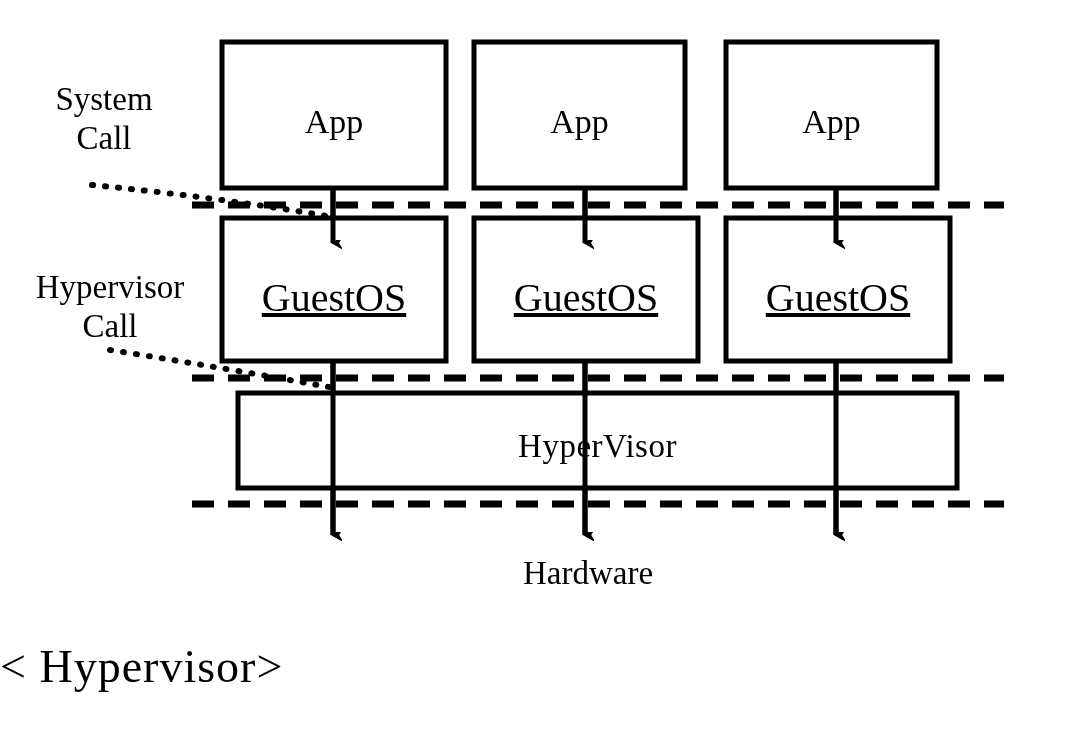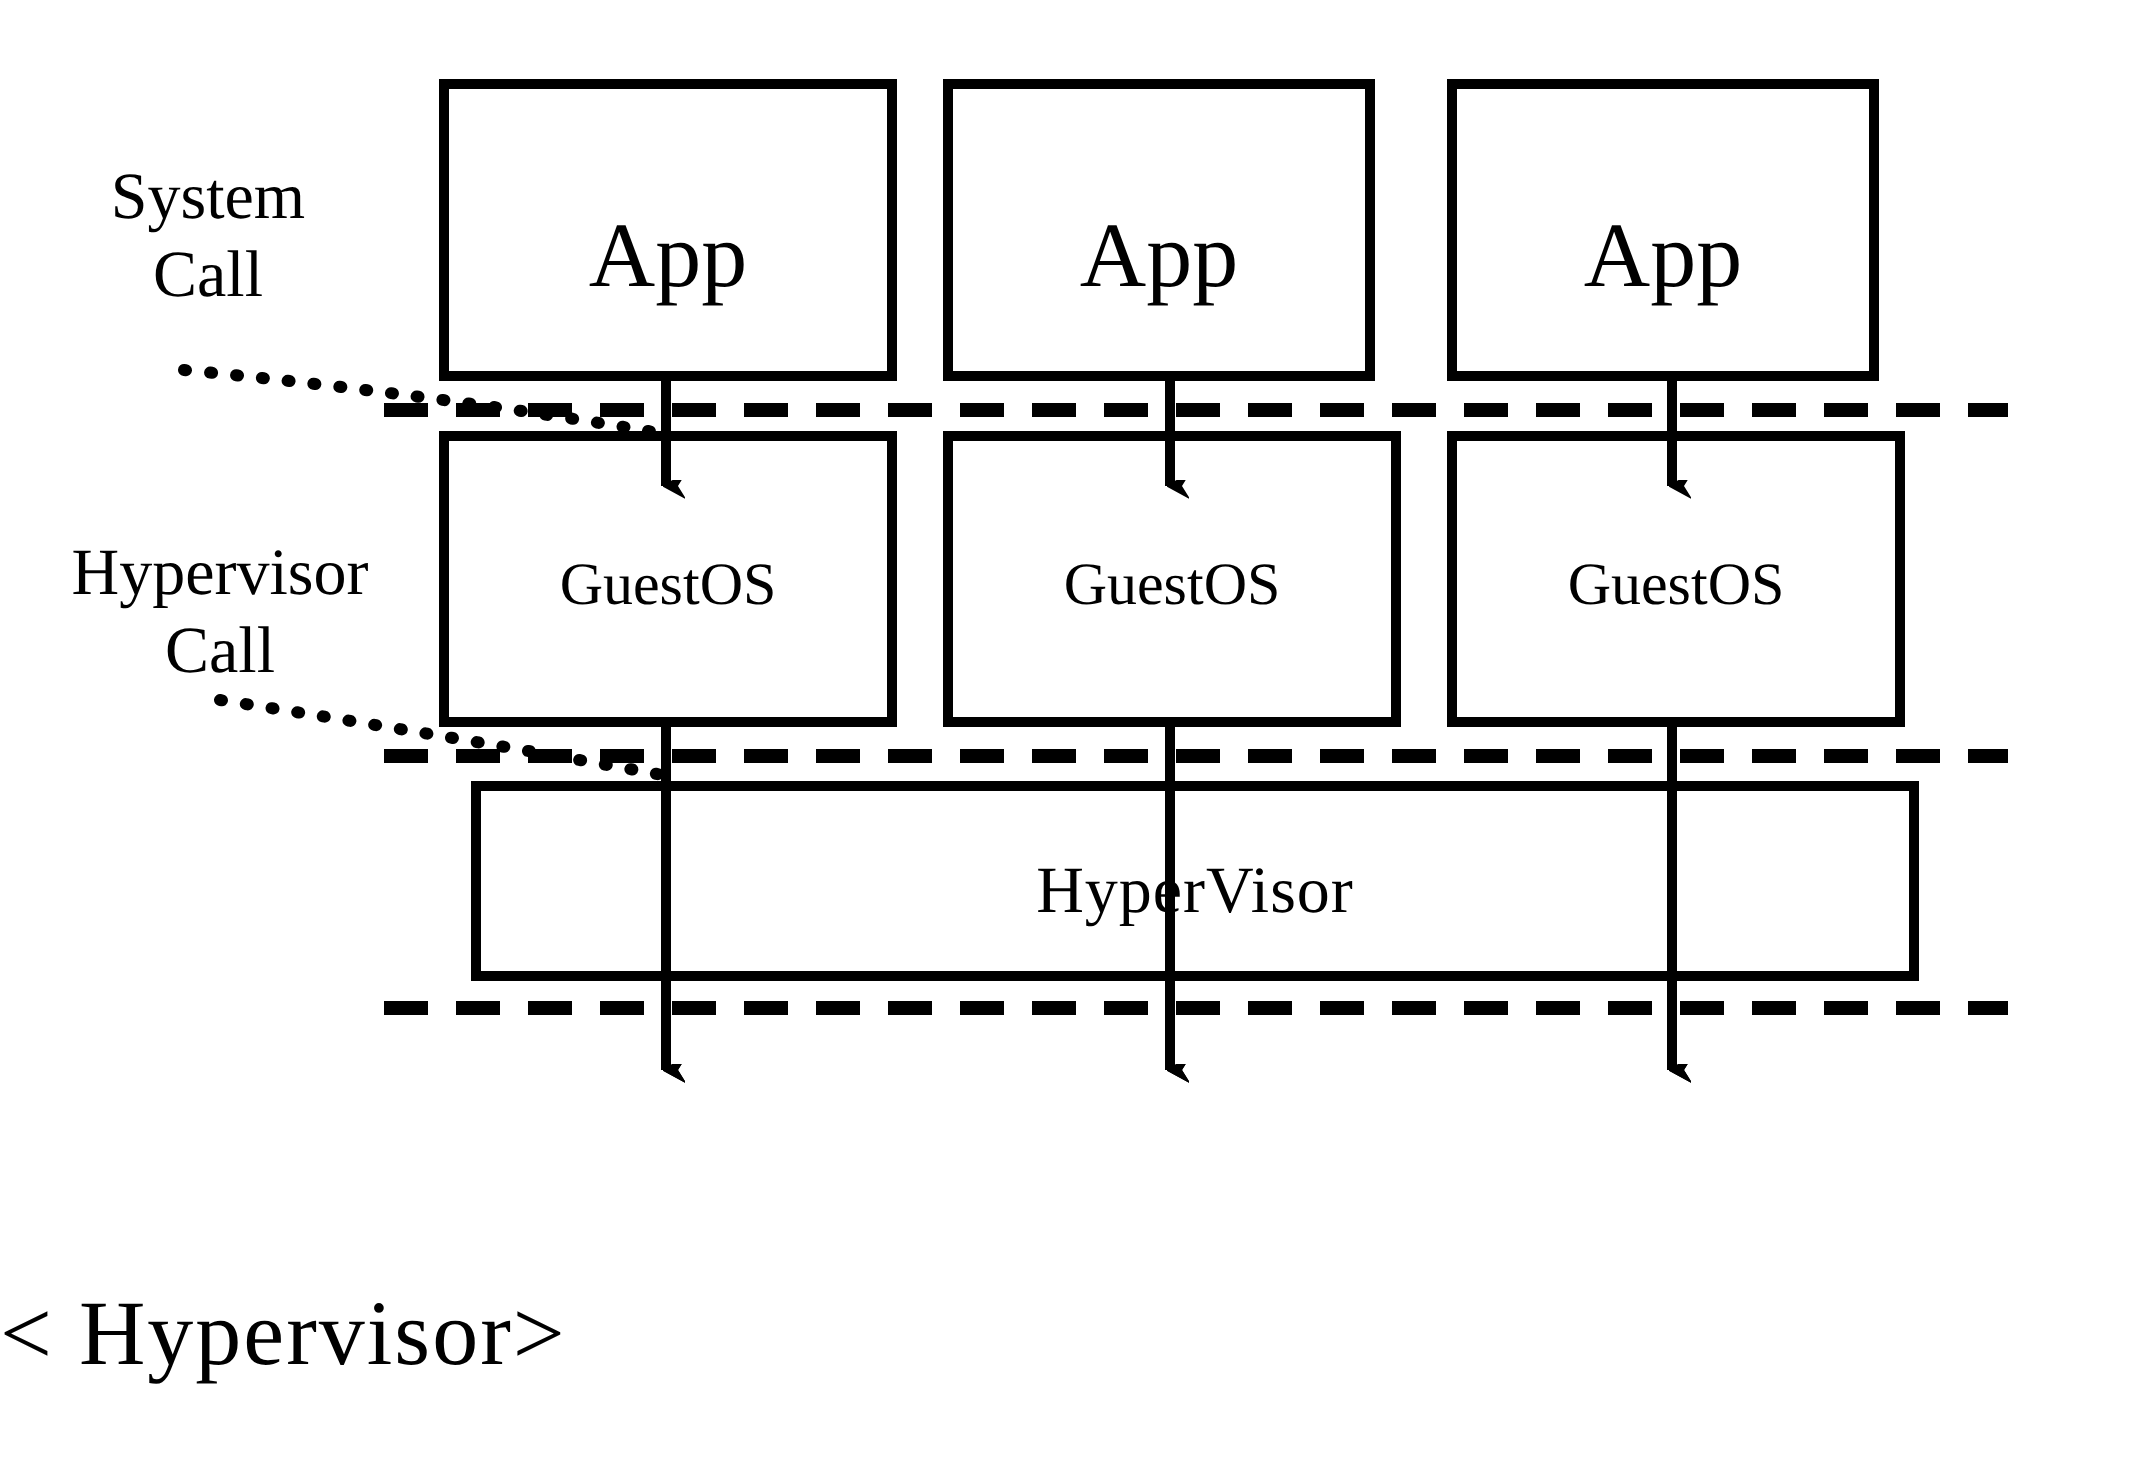--- a/index.html
+++ b/index.html
@@ -35,22 +35,22 @@
   }
   .side-label {
     position: absolute;
     text-align: center;
     font-family: "Liberation Serif", "DejaVu Serif", serif;
     color: #000000;
     line-height: 1.18;
     font-size: 33px;
     white-space: nowrap;
   }
-  .app-label   { font-size: 46px; }
-  .guest-label { font-size: 30px; }
+  .app-label   { font-size: 34px; }
+  .guest-label { font-size: 40px; text-decoration: underline; }
   .hv-label    { font-size: 33px; letter-spacing: 0.5px; }
   .hw-label    { font-size: 33px; }
   .caption {
     position: absolute;
     width: 100%;
     font-size: 46px;
     letter-spacing: 1px;
     font-family: "Liberation Serif", "DejaVu Serif", serif;
     color: #000000;
     white-space: nowrap;
@@ -118,20 +118,21 @@
   <div class="box-label app-label" style="left:222px; top:105px; width:224px;">App</div>
   <div class="box-label app-label" style="left:474px; top:105px; width:211px;">App</div>
   <div class="box-label app-label" style="left:726px; top:105px; width:211px;">App</div>
 
   <div class="box-label guest-label" style="left:222px; top:278px; width:224px;">GuestOS</div>
   <div class="box-label guest-label" style="left:474px; top:278px; width:224px;">GuestOS</div>
   <div class="box-label guest-label" style="left:726px; top:278px; width:224px;">GuestOS</div>
 
   <div class="box-label hv-label" style="left:238px; top:430px; width:719px;">HyperVisor</div>
 
+  <div class="box-label hw-label" style="left:388px; top:557px; width:400px;">Hardware</div>
 
   <div class="side-label" style="left:14px; top:80px; width:180px;">
     <div>System</div>
     <div>Call</div>
   </div>
 
   <div class="side-label" style="left:8px; top:268px; width:204px;">
     <div>Hypervisor</div>
     <div>Call</div>
   </div>

